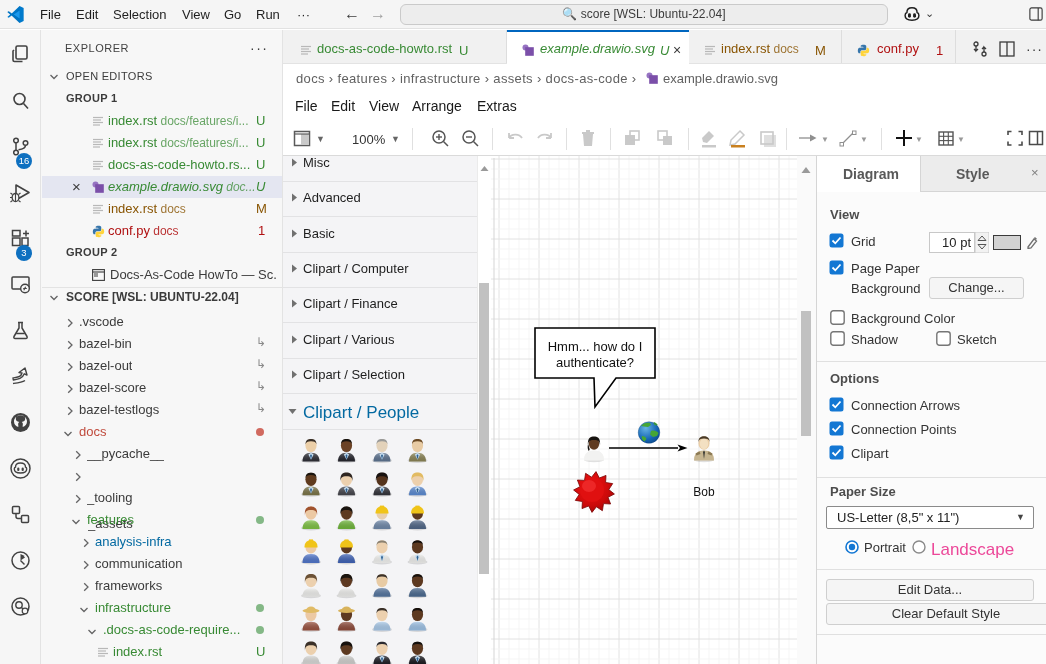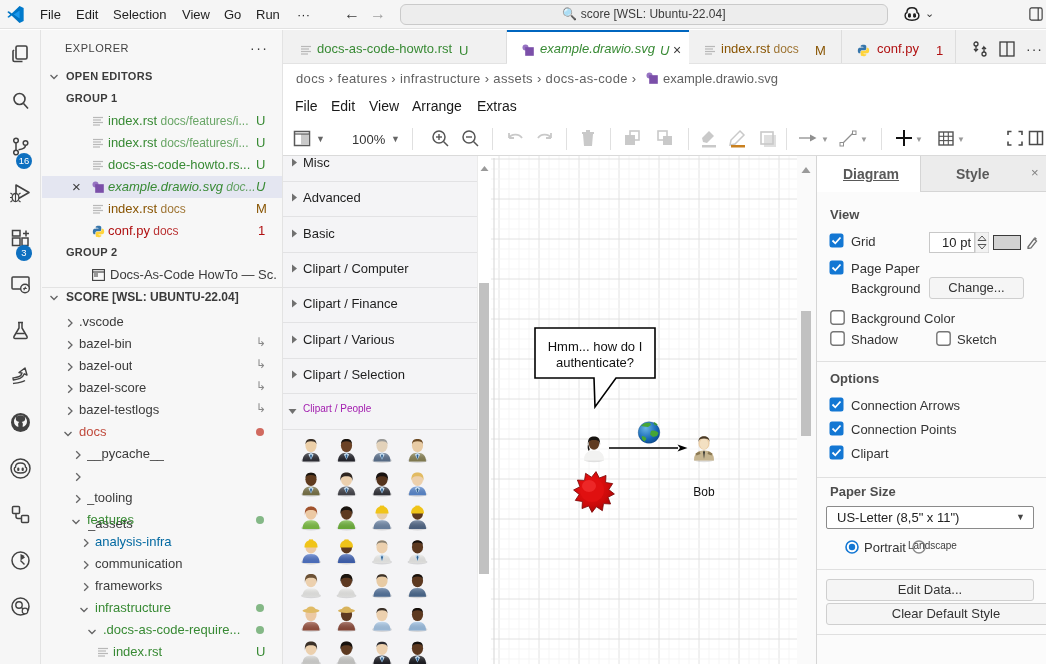--- a/index.html
+++ b/index.html
@@ -98,21 +98,21 @@
     <circle cx="10" cy="10" r="3.2" fill="none" stroke="#424242" stroke-width="1.4"></circle>
     <path d="M12.5 12.5 l3.5 3.5" stroke="#424242" stroke-width="1.4"></path>
     <circle cx="16" cy="16" r="2.8" fill="#f6f6f6" stroke="#424242" stroke-width="1.2"></circle>
   </svg>
 <div class="abs" style="left:41px;top:30px;width:242px;height:634px;background:#f7f7f7;border-right:1px solid #e3e3e3;z-index:30;"></div>
 <div class="abs" style="left:65px;top:42px;font-size:11px;color:#424242;letter-spacing:0.5px;z-index:31;">EXPLORER</div>
 <div class="abs" style="left:250px;top:40px;font-size:14px;color:#3b3b3b;z-index:31;letter-spacing:1.5px;">···</div>
 <svg class="abs" style="left:49px;top:72px;z-index:32" width="10" height="10" viewBox="0 0 10 10">
     <path d="M1.5 3 L5 6.5 L8.5 3" fill="none" stroke="#646465" stroke-width="1.3"></path>
   </svg>
-<div class="abs" style="left:66px;top:70px;font-size:11px;font-weight:bold;color:#3b3b3b;z-index:32;letter-spacing:0.3px;">OPEN EDITORS</div>
+<div class="abs" style="left:66px;top:70px;font-size:11px;font-weight:normal;color:#3b3b3b;z-index:32;letter-spacing:0.3px;">OPEN EDITORS</div>
 <div class="abs" style="left:66px;top:92px;font-size:11px;font-weight:bold;color:#3b3b3b;z-index:32;letter-spacing:0.3px;">GROUP 1</div>
 <svg class="abs" style="left:92px;top:115px;z-index:32" width="12" height="13" viewBox="0 0 12 13">
     <g stroke="#b8b8b8" stroke-width="1.2">
       <line x1="1" y1="2.5" x2="11" y2="2.5"></line>
       <line x1="1" y1="5" x2="9" y2="5"></line>
       <line x1="1" y1="7.5" x2="11" y2="7.5"></line>
       <line x1="1" y1="10" x2="8" y2="10"></line>
     </g>
   </svg>
 <div class="abs" style="left:108px;top:113px;font-size:13px;white-space:nowrap;z-index:32;max-width:168px;overflow:hidden;"><span style="color:#388a34">index.rst</span><span style="color:#388a34;opacity:.75;font-size:12px">&nbsp;docs/features/i...</span></div>
@@ -436,21 +436,21 @@
 <div class="abs" style="left:303px;top:332px;font-size:13px;color:#1e1e1e;z-index:12;">Clipart / Various</div>
 <div class="abs" style="left:283px;top:393px;width:194px;height:1px;background:#e2e2e4;z-index:11;"></div>
 <svg class="abs" style="left:290px;top:370px;z-index:12" width="9" height="9" viewBox="0 0 9 9">
     <path d="M2 0.5 L7 4.5 L2 8.5 z" fill="#707070"></path>
   </svg>
 <div class="abs" style="left:303px;top:367px;font-size:13px;color:#1e1e1e;z-index:12;">Clipart / Selection</div>
 <div class="abs" style="left:283px;top:429px;width:194px;height:1px;background:#e2e2e4;z-index:11;"></div>
 <svg class="abs" style="left:288px;top:407px;z-index:12" width="9" height="9" viewBox="0 0 9 9">
     <path d="M0.5 2 L4.5 7 L8.5 2 z" fill="#707070"></path>
   </svg>
-<div class="abs" style="left:303px;top:403px;font-size:10px;color:#a21caf;z-index:12;">Clipart / People</div>
+<div class="abs" style="left:303px;top:403px;font-size:17px;color:#0369a1;z-index:12;">Clipart / People</div>
 <svg class="abs" style="left:283px;top:429px;z-index:12" width="194" height="235" viewBox="0 0 194 235">
     <defs>
       <linearGradient id="pg" x1="0" y1="0" x2="0" y2="1">
         <stop offset="0" stop-color="#fff"></stop>
         <stop offset="1" stop-color="#000" stop-opacity="0.25"></stop>
       </linearGradient>
     </defs>
     <g transform="translate(16.0,7.0) scale(1.0)">
       <ellipse cx="12" cy="24.5" rx="10" ry="2.5" fill="#000" opacity="0.12"></ellipse>
       <path d="M3.5 25.5 c0-6 3-8.8 8.5-8.8 s8.5 2.8 8.5 8.8 z" fill="#2e2e36"></path>
@@ -823,21 +823,21 @@
 </svg>
 <div class="abs" style="left:797px;top:156px;width:19px;height:508px;background:#fafafa;z-index:8;"></div>
 <svg class="abs" style="left:801px;top:166px;z-index:9" width="10" height="9" viewBox="0 0 10 9">
     <path d="M5 1 L9.5 7 L0.5 7 z" fill="#9a9a9a"></path>
   </svg>
 <div class="abs" style="left:801px;top:311px;width:10px;height:125px;background:#c1c1c1;z-index:9;"></div>
 <div class="abs" style="left:816px;top:156px;width:230px;height:508px;background:#fbfbfb;border-left:1px solid #d5d5d5;z-index:10;"></div>
 <div class="abs" style="left:817px;top:156px;width:229px;height:36px;background:#ffffff;z-index:11;"></div>
 <div class="abs" style="left:920px;top:156px;width:104px;height:36px;background:#ececec;border-left:1px solid #d5d5d5;border-bottom:1px solid #d5d5d5;z-index:12;"></div>
 <div class="abs" style="left:1024px;top:156px;width:22px;height:36px;background:#ececec;border-bottom:1px solid #d5d5d5;z-index:12;"></div>
-<div class="abs" style="left:843px;top:166px;font-size:14px;font-weight:bold;color:#595959;z-index:13;text-decoration:underline;">Diagram</div>
+<div class="abs" style="left:843px;top:166px;font-size:14px;font-weight:bold;color:#595959;z-index:13;">Diagram</div>
 <div class="abs" style="left:956px;top:166px;font-size:14px;font-weight:bold;color:#595959;z-index:13;">Style</div>
 <div class="abs" style="left:1031px;top:165px;font-size:13px;color:#808080;z-index:13;">×</div>
 <div class="abs" style="left:830px;top:207px;font-size:13px;font-weight:bold;color:#4d4d4d;z-index:13;">View</div>
 <svg class="abs" style="left:829px;top:233px;z-index:13" width="15" height="15" viewBox="0 0 15 15">
     <rect x="0.5" y="0.5" width="14" height="14" rx="2.5" fill="#1377d3"></rect>
     <path d="M3.5 7.5 L6.3 10.3 L11.5 4.5" fill="none" stroke="#fff" stroke-width="1.8"></path>
   </svg>
 <div class="abs" style="left:851px;top:234px;font-size:13px;color:#333;z-index:13;">Grid</div>
 <div class="abs" style="left:929px;top:232px;width:46px;height:21px;background:#fff;border:1px solid #c8c8c8;z-index:13;font-size:13px;color:#222;text-align:right;line-height:19px;padding-right:3px;">10 pt</div>
 <svg class="abs" style="left:975px;top:232px;z-index:13" width="14" height="21" viewBox="0 0 14 21">
@@ -889,16 +889,16 @@
 <div class="abs" style="left:830px;top:484px;font-size:13px;font-weight:bold;color:#4d4d4d;z-index:13;">Paper Size</div>
 <div class="abs" style="left:826px;top:506px;width:208px;height:23px;background:#fff;border:1px solid #8a8a8a;border-radius:2px;z-index:13;font-size:13px;color:#222;line-height:21px;padding-left:10px;">US-Letter (8,5" x 11")<span style="float:right;margin-right:8px;font-size:9px;color:#444;">▼</span></div>
 <svg class="abs" style="left:845px;top:540px;z-index:13" width="14" height="14" viewBox="0 0 14 14">
     <circle cx="7" cy="7" r="6" fill="#fff" stroke="#1377d3" stroke-width="1.6"></circle>
     <circle cx="7" cy="7" r="3.2" fill="#1377d3"></circle>
   </svg>
 <div class="abs" style="left:864px;top:540px;font-size:13px;color:#333;z-index:13;">Portrait</div>
 <svg class="abs" style="left:912px;top:540px;z-index:13" width="14" height="14" viewBox="0 0 14 14">
     <circle cx="7" cy="7" r="6" fill="#fff" stroke="#8a8a8a" stroke-width="1.4"></circle>
   </svg>
-<div class="abs" style="left:908px;top:540px;font-size:10px;color:#404040;z-index:13;">Landscape</div>
+<div class="abs" style="left:931px;top:540px;font-size:17px;color:#ec4899;z-index:13;">Landscape</div>
 <div class="abs" style="left:817px;top:569px;width:229px;height:1px;background:#e0e0e0;z-index:13;"></div>
 <div class="abs" style="left:817px;top:634px;width:229px;height:1px;background:#e0e0e0;z-index:13;"></div>
 <div class="abs" style="left:826px;top:579px;width:208px;height:22px;background:#f5f5f5;border:1px solid #cfcfcf;border-radius:3px;z-index:13;font-size:13px;color:#333;text-align:center;line-height:20px;">Edit Data...</div>
 <div class="abs" style="left:826px;top:603px;width:240px;height:22px;background:#f5f5f5;border:1px solid #cfcfcf;border-radius:3px;z-index:13;font-size:13px;color:#333;text-align:center;line-height:20px;">Clear Default Style</div>
 </body></html>

